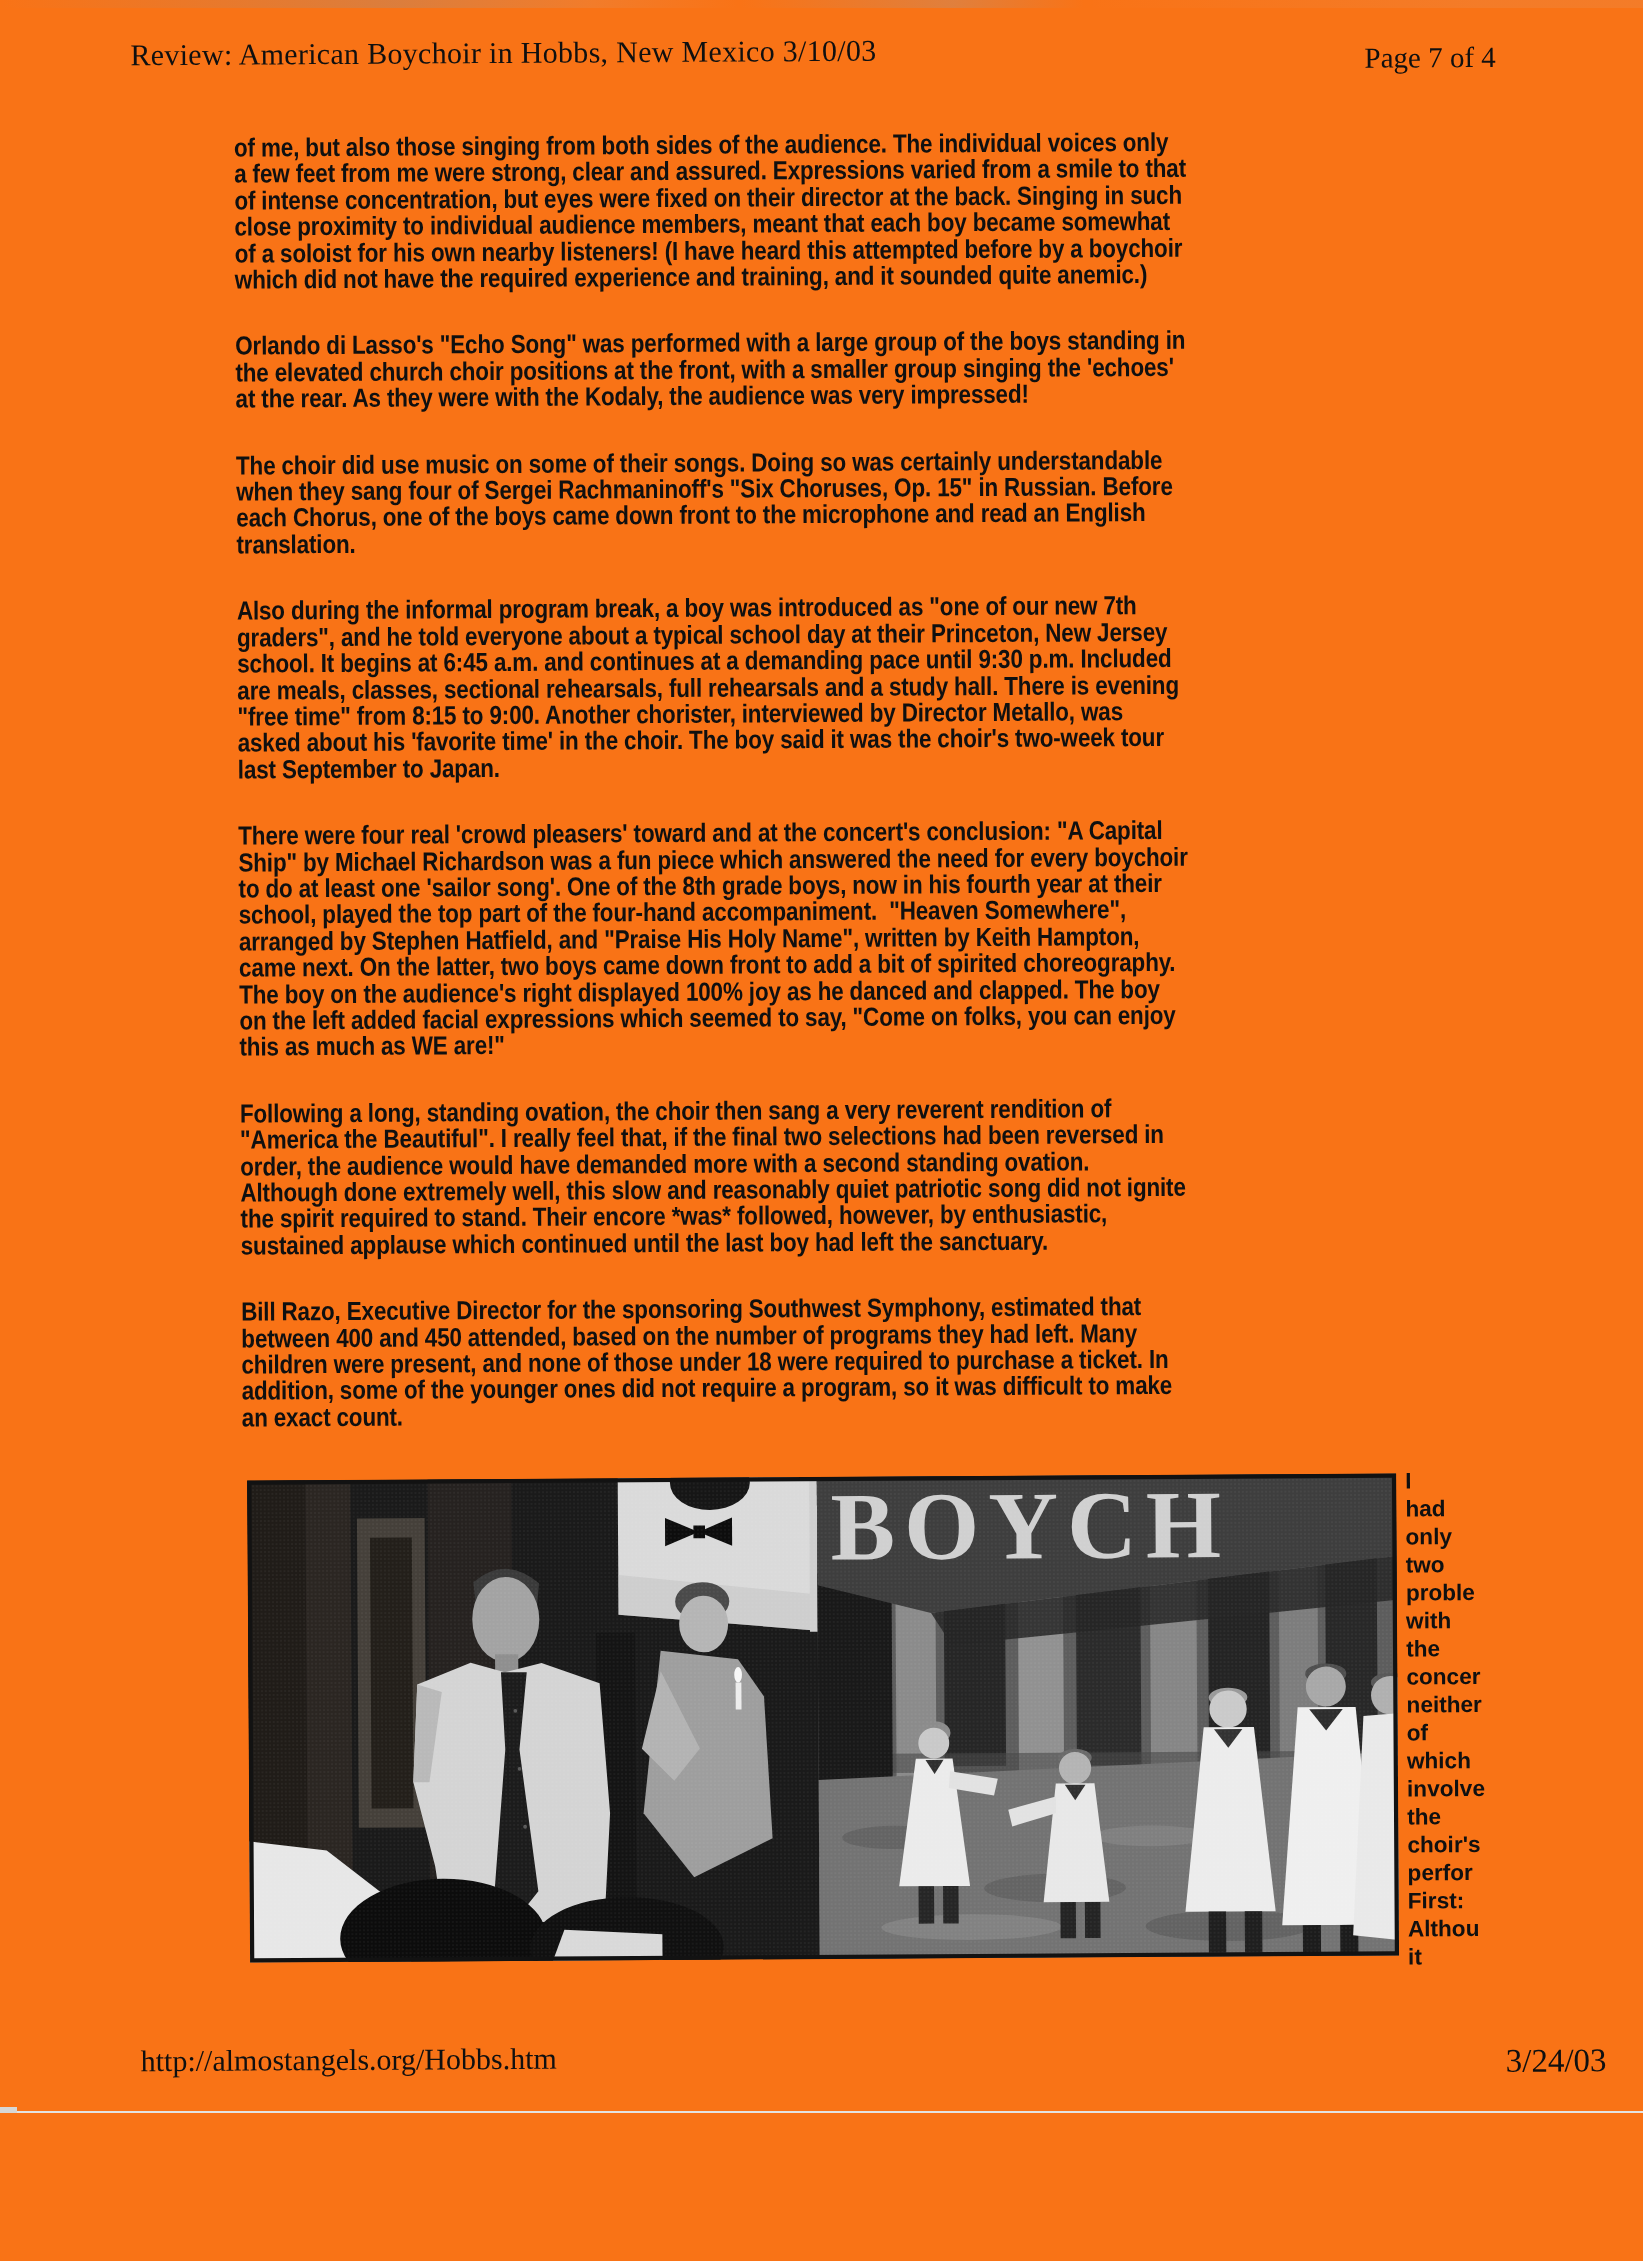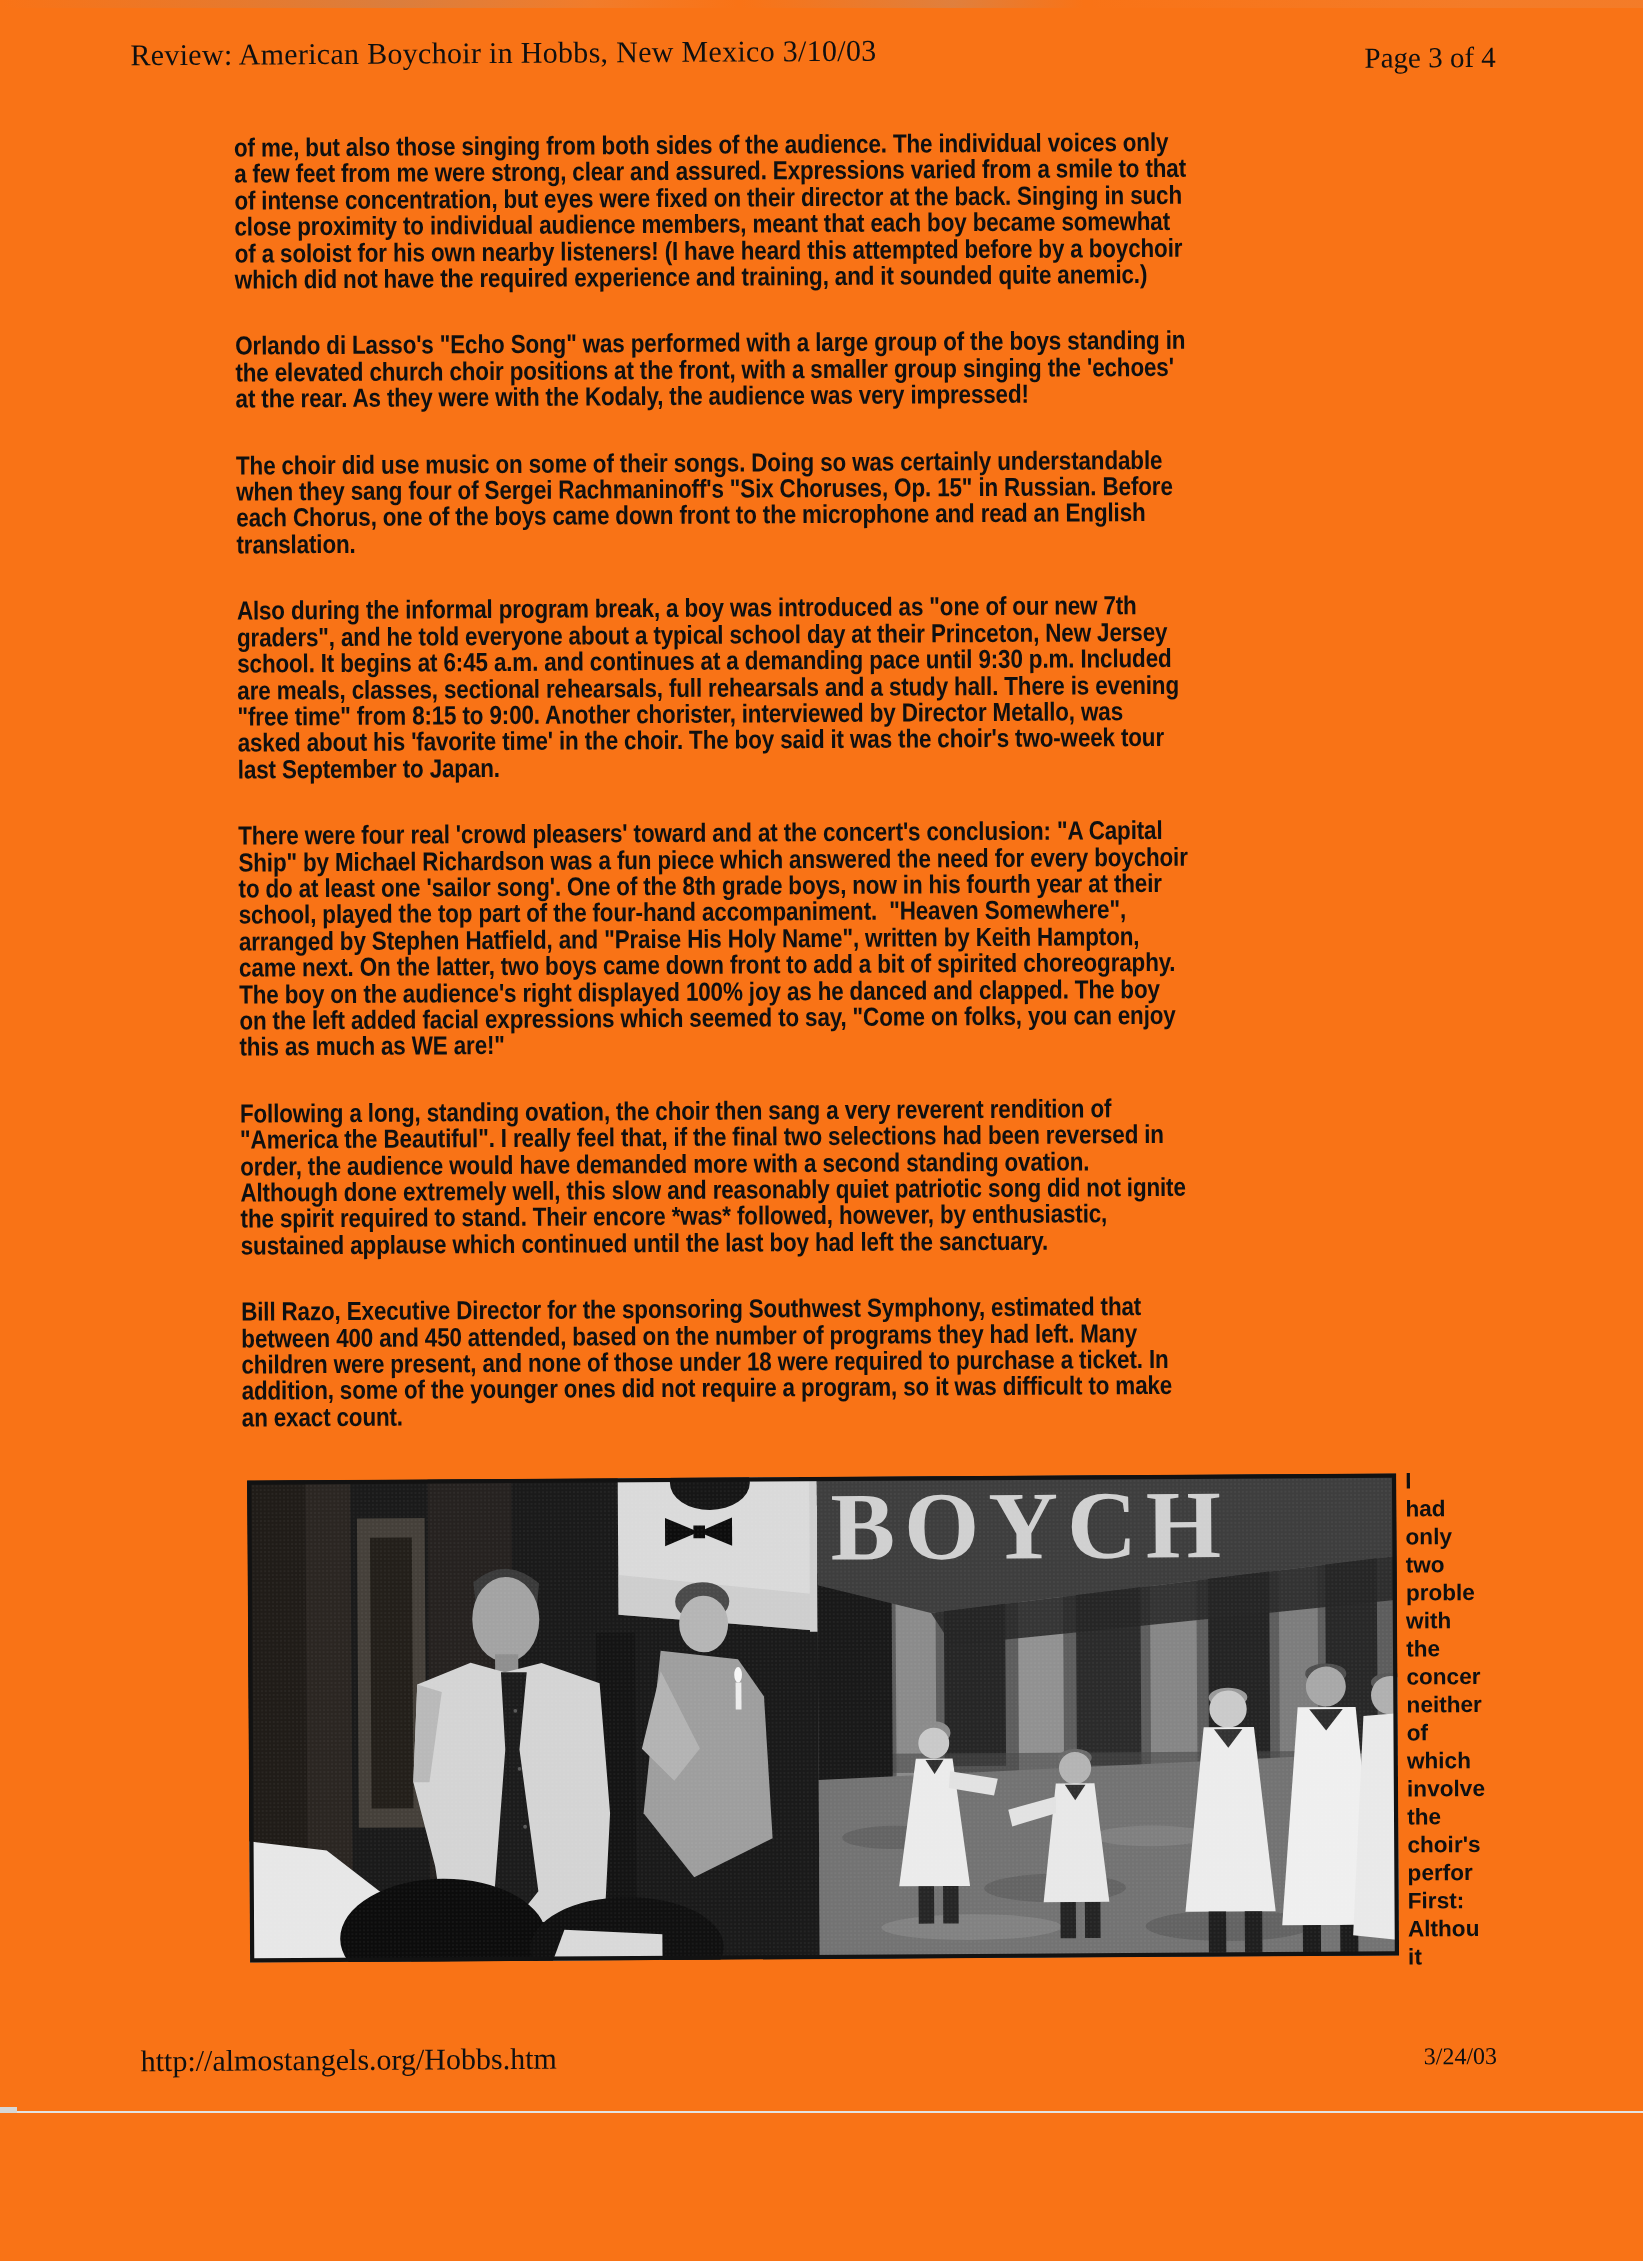--- a/index.html
+++ b/index.html
@@ -18,39 +18,39 @@
     font-weight:bold;font-size:26px;line-height:26.4px;letter-spacing:-0.2px;
     white-space:pre-line;
     transform:scaleX(.865);transform-origin:0 0;
   }
   .photo-wrap{position:absolute;left:245px;top:1477px;width:1149px;height:482px;}
   .side-caption{
     position:absolute;left:1403px;top:1471px;width:245px;
     font-weight:bold;font-size:22.6px;line-height:28px;white-space:pre-line;
   }
   .footer-url{position:absolute;left:135px;top:2040px;font-size:30px;white-space:nowrap;}
-  .footer-date{position:absolute;left:1418px;top:2047px;font-size:24px;white-space:nowrap;}
+  .footer-date{position:absolute;left:1500px;top:2047px;font-size:33px;white-space:nowrap;}
   
   .scan-top{position:absolute;left:0;top:0;width:1643px;height:7.7px;
     background:linear-gradient(90deg,rgba(200,200,200,0) 0%,rgba(150,150,150,.30) 24%,
       rgba(190,190,190,.12) 36%,rgba(255,255,255,0) 45%,rgba(160,160,160,.28) 58%,
       rgba(255,255,255,0) 66%,rgba(200,200,200,.10) 90%);}
   .scan-line{position:absolute;left:0;top:2111px;width:1643px;height:1.9px;background:#e4e4e2;}
   .scan-edge{position:absolute;left:0;top:2107px;width:17px;height:6.4px;background:#d7d7d5;}
 </style>
 </head>
 <body>
 
 <div class="page">
   <div class="scan-top"></div>
 
   <div class="tilt">
 
     <div class="hdr-title serif">Review: American Boychoir in Hobbs, New Mexico 3/10/03</div>
-    <div class="hdr-page serif">Page 3 of 4</div>
+    <div class="hdr-page serif">Page 7 of 4</div>
 
     <div class="body-text">
       <p>of me, but also those singing from both sides of the audience. The individual voices only
 a few feet from me were strong, clear and assured. Expressions varied from a smile to that
 of intense concentration, but eyes were fixed on their director at the back. Singing in such
 close proximity to individual audience members, meant that each boy became somewhat
 of a soloist for his own nearby listeners! (I have heard this attempted before by a boychoir
 which did not have the required experience and training, and it sounded quite anemic.)</p>
       <p>Orlando di Lasso's "Echo Song" was performed with a large group of the boys standing in
 the elevated church choir positions at the front, with a smaller group singing the 'echoes'

